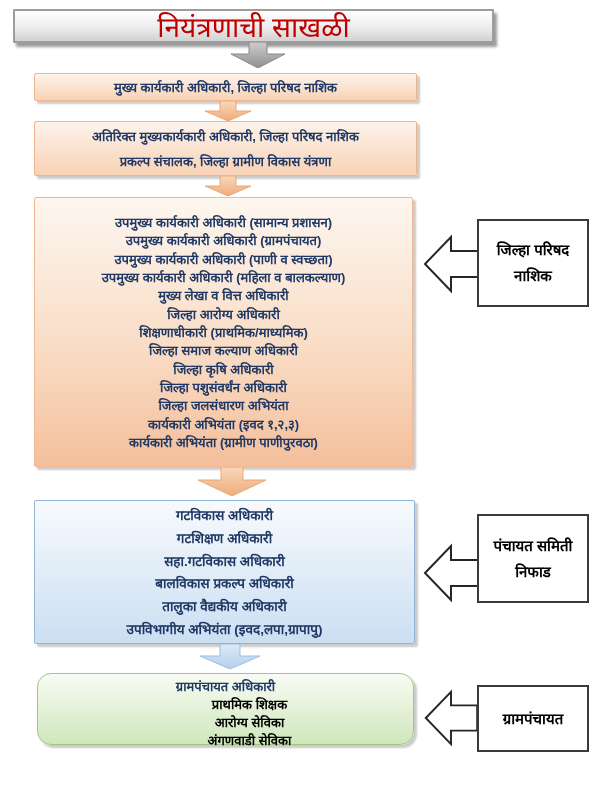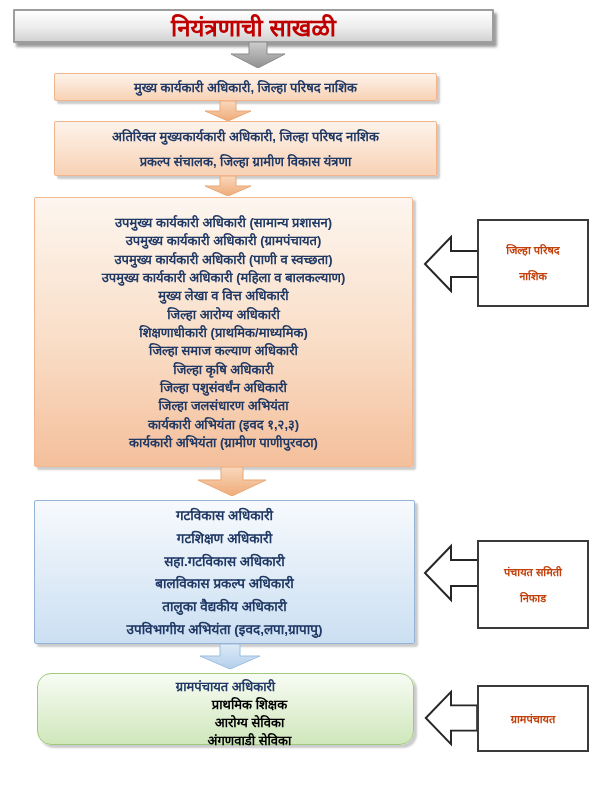--- a/index.html
+++ b/index.html
@@ -6,48 +6,48 @@
   .canvas{position:relative;width:616px;height:785px;background:#ffffff;overflow:hidden;
           font-family:"Liberation Sans","DejaVu Sans",sans-serif;}
   .abs{position:absolute;box-sizing:border-box;}
 
   
   .title-box{left:13px;top:9px;width:481px;height:34px;
     border:2px solid #9d9d9d;border-radius:1px;
     background:linear-gradient(#ffffff, #ececec 55%, #d2d2d2);
     box-shadow:3px 4px 3px rgba(120,120,120,.75);
     display:flex;align-items:center;justify-content:center;}
-  .title-text{color:#c00000;font-size:24px;font-weight:bold;white-space:nowrap;}
+  .title-text{color:#c00000;font-size:28px;font-weight:normal;white-space:nowrap;}
 
   
   .fbox{display:flex;flex-direction:column;justify-content:space-around;
         text-align:center;box-shadow:3px 3px 2px rgba(160,160,160,.55);border-radius:2px;}
   .fbox .line{font-weight:bold;color:#1f3864;font-size:13px;white-space:nowrap;
               display:flex;align-items:center;justify-content:center;flex:1;}
-  .peach{border:1px solid #f2b48a;background:linear-gradient(#fdf3eb, #f8d2b5);margin-left:20px;}
+  .peach{border:1px solid #f2b48a;background:linear-gradient(#fdf3eb, #f8d2b5);}
   .peach-big{border:1px solid #f2b892;
     background:linear-gradient(#fdf6ef 0%, #f9ddc6 55%, #f4bf9b 100%);}
   .blue{border:1px solid #95b3d7;background:linear-gradient(#f7fafd, #cbdff2);}
   .green{border:1px solid #9fc97c;background:linear-gradient(#f8fcf4, #cfe7bb);}
   .green .line.black{color:#000000;padding-left:48px;}
 
   .boxA{left:34px;top:73px;width:383px;height:28px;}
   .boxB{left:34px;top:121px;width:383px;height:55px;padding:2px 0;}
   .boxC{left:34px;top:197px;width:379px;height:270px;padding:15px 0;}
   .boxD{left:34px;top:500px;width:381px;height:144px;padding:3px 0;align-items:center;}
   .boxD .line{font-size:13.5px;}
   .boxE{left:37px;top:673px;width:377px;height:72px;padding:3px 0;border-radius:14px;}
 
   
   .callout{border:2px solid #3a3a3a;background:#ffffff;
     display:flex;flex-direction:column;align-items:center;justify-content:center;
     text-align:center;}
-  .callout .cline{color:#c2410c;font-weight:bold;font-size:11px;line-height:26px;white-space:nowrap;}
+  .callout .cline{color:#000000;font-weight:bold;font-size:15px;line-height:26px;white-space:nowrap;}
   .co1{left:477px;top:219px;width:112px;height:88px;}
-  .co2{left:477px;top:540px;width:112px;height:89px;}
+  .co2{left:477px;top:514px;width:112px;height:89px;}
   .co3{left:477px;top:685px;width:112px;height:67px;}
 
   svg{display:block;}
 </style>
 </head>
 <body>
 
 <div class="canvas">
 
   <svg width="0" height="0" style="position:absolute" aria-hidden="true">

